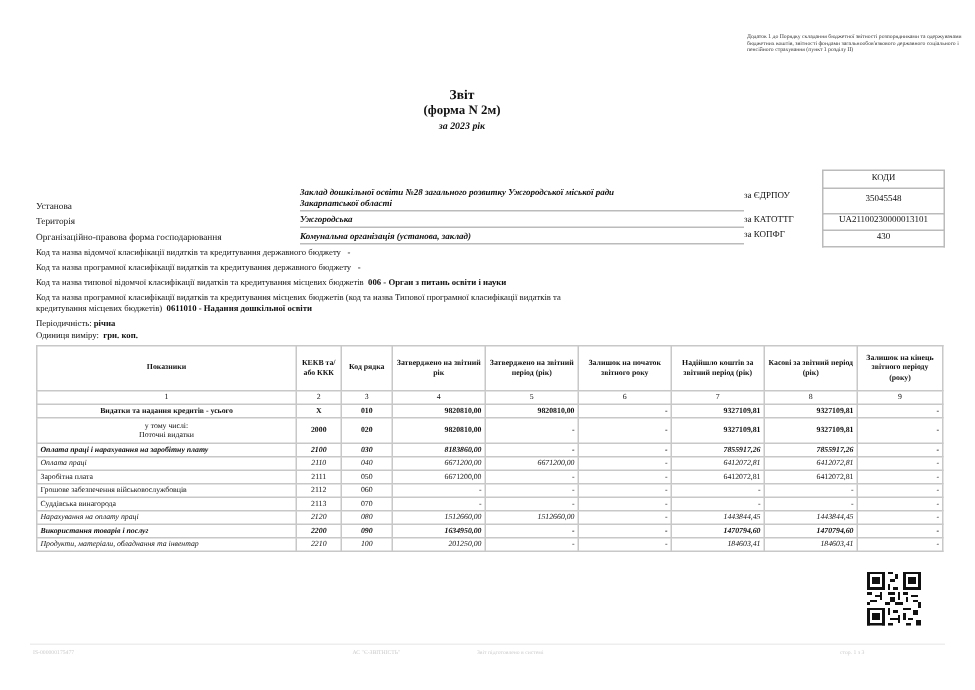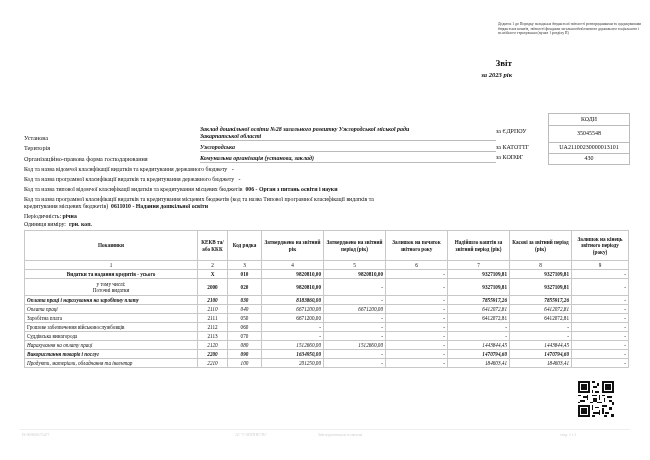--- a/index.html
+++ b/index.html
@@ -1,20 +1,20 @@
 <!DOCTYPE html>
 <html><head>
 <meta charset="utf-8">
 <style>
   html, body { margin:0; padding:0; background:#ffffff; }
   body { width:650px; height:460px; position:relative; overflow:hidden;
          font-family:"Liberation Serif", serif; color:#111; font-size:6.2px; }
   .abs { position:absolute; }
   .annex { left:498px; top:22px; width:145px; font-size:3.8px; line-height:4.6px; color:#333; }
-  .title-block { left:162px; top:58px; width:350px; text-align:right; }
+  .title-block { left:133px; top:58px; width:350px; text-align:center; }
   .t1 { font-weight:bold; font-size:9px; line-height:10px; }
   .t2 { font-weight:bold; font-size:8.6px; line-height:10px; }
   .t3 { font-style:italic; font-size:6.6px; line-height:10px; margin-top:2px; font-weight:bold; }
 
   .codes-head { left:548px; top:113px; width:80px; height:11px; border:1px solid #bbb; text-align:center; font-size:5.8px; line-height:11px; }
   .code-box { left:548px; width:80px; height:11px; border:1px solid #bbb; border-top:none; text-align:center; font-size:6px; line-height:11px; }
   .code-label { left:496px; font-size:6px; }
 
   .row-label { left:24px; font-size:6.2px; }
   .row-val { left:200px; width:296px; font-style:italic; font-weight:bold; font-size:6px; border-bottom:1px solid #bbb; line-height:7px; }
@@ -38,20 +38,21 @@
   .footer-line { left:20px; top:429px; width:610px; height:1px; background:#eee; }
   .footer { top:433px; font-size:3.8px; color:#ccc; }
 </style>
 </head>
 <body>
 
 <div class="abs annex">Додаток 1 до Порядку складання бюджетної звітності розпорядниками та одержувачами бюджетних коштів, звітності фондами загальнообов'язкового державного соціального і пенсійного страхування (пункт 1 розділу II)</div>
 
 <div class="abs title-block">
   <div class="t1">Звіт</div>
+  <div class="t2">(форма N 2м)</div>
   <div class="t3">за 2023 рік</div>
 </div>
 
 <div class="abs codes-head">КОДИ</div>
 <div class="abs code-label" style="top:128px">за ЄДРПОУ</div>
 <div class="abs code-box" style="top:125px;height:17px;line-height:17px">35045548</div>
 <div class="abs code-label" style="top:144px">за КАТОТТГ</div>
 <div class="abs code-box" style="top:142px">UA21100230000013101</div>
 <div class="abs code-label" style="top:154px">за КОПФГ</div>
 <div class="abs code-box" style="top:153px">430</div>

